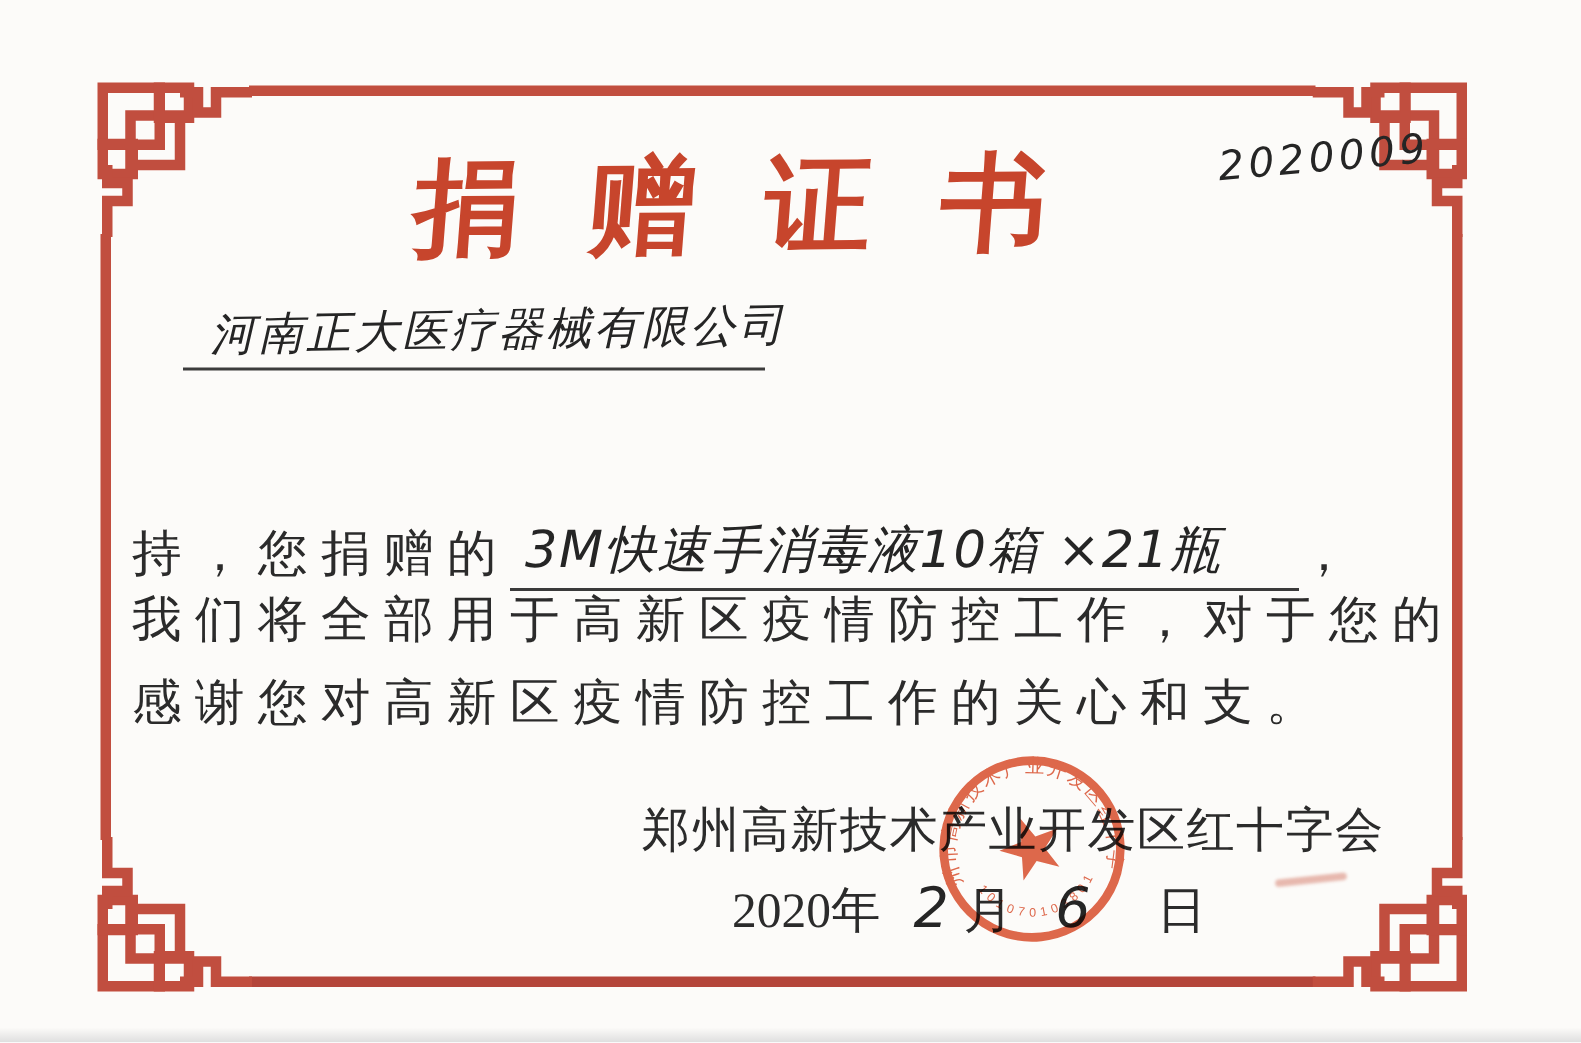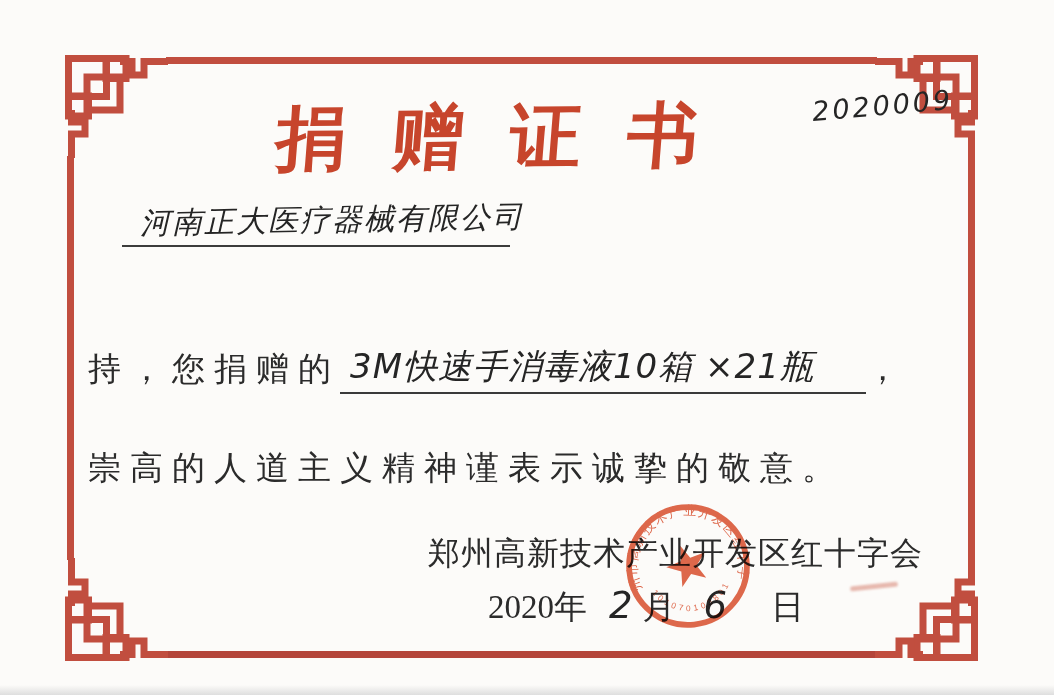--- a/index.html
+++ b/index.html
@@ -138,21 +138,22 @@
   <div class="title">捐赠证书</div>
 
   <div class="donor handwriting">河南正大医疗器械有限公司</div>
   <div class="donor-underline"></div>
 
   <div class="body-line l2">
     <span>持，您捐赠的</span>
     <span class="donation-item handwriting">3M快速手消毒液10箱 ×21瓶</span>
     <span>，</span>
   </div>
-  <div class="body-line l4">崇高的人道主义精神谨表示诚挚的敬意。</div>
+  <div class="body-line l3">我们将全部用于高新区疫情防控工作，对于您的</div>
+  <div class="body-line l4">感谢您对高新区疫情防控工作的关心和支。</div>
 
   <div class="issuer">郑州高新技术产业开发区红十字会</div>
   <div class="date-line">
     <span>2020年</span><span class="hand handwriting m-val">2</span><span class="m-lab">月</span><span class="hand handwriting d-val">6</span><span class="d-lab">日</span>
   </div>
 
   <svg class="seal" viewBox="0 0 200 200">
     <defs>
       <path id="ringPath" d="M27.5 134 A80 80 0 1 1 172.5 134" fill="none"></path>
       <path id="numPath" d="M37 131 A70 70 0 0 0 163 131" fill="none"></path>

